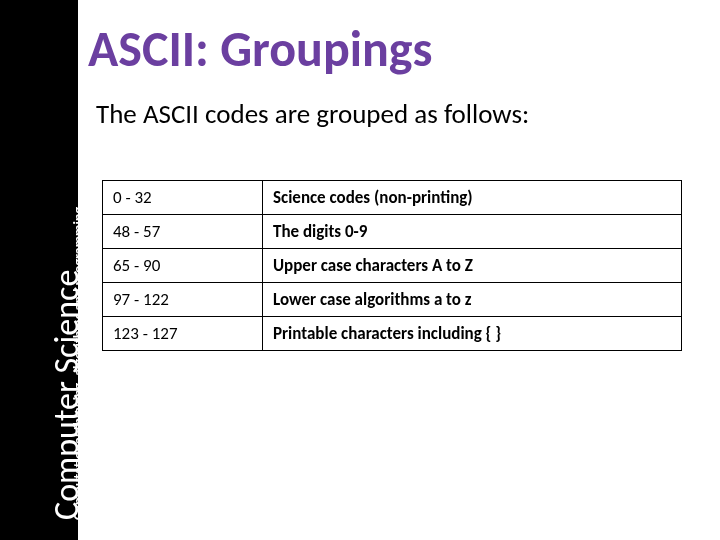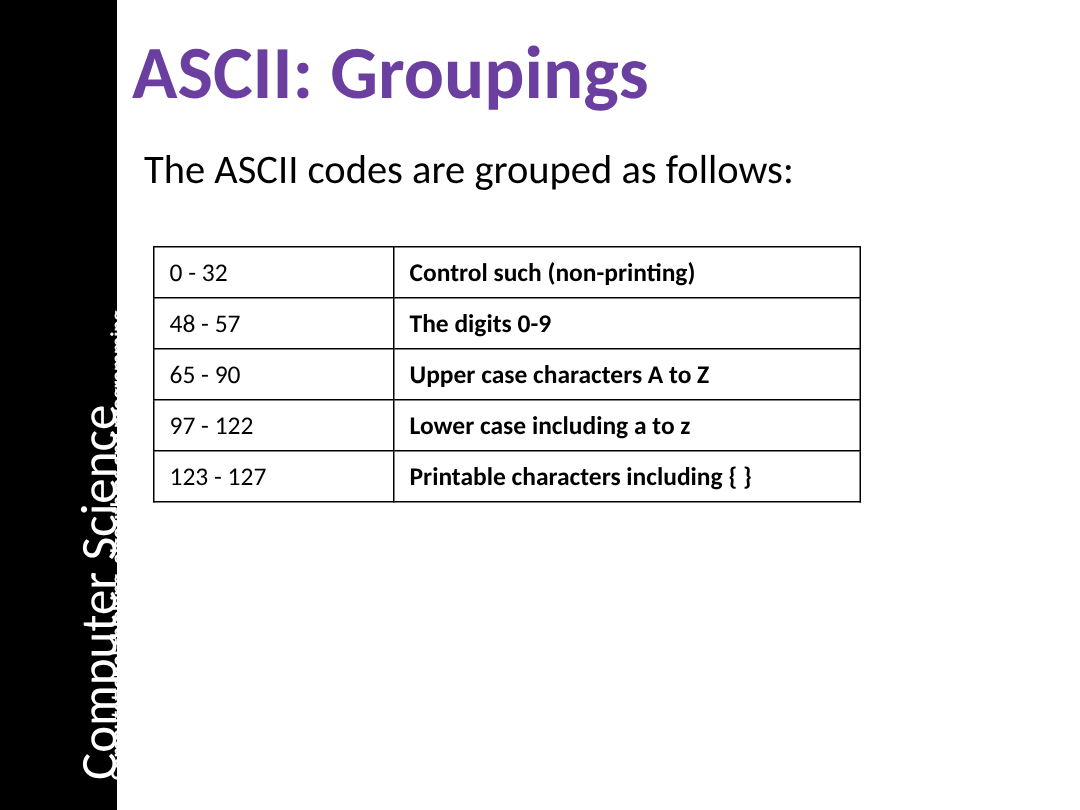--- a/index.html
+++ b/index.html
@@ -52,26 +52,26 @@
     color: #6b3fa0;
     font-size: 50px;
     font-weight: 700;
     margin-bottom: 18px;
     margin-top: 6px;
   }
   .subtitle {
     color: #000;
     font-size: 27px;
     margin-left: 8px;
-    margin-bottom: 34px;
+    margin-bottom: 50px;
   }
   table {
     border-collapse: collapse;
     margin-left: 14px;
-    width: 472px;
+    width: 580px;
   }
   td {
     border: 1.5px solid #000;
     padding: 5px 10px 5px 10px;
     font-size: 17px;
     vertical-align: middle;
     height: 34px;
   }
   td:first-child { width: 160px; }
   td:last-child { font-weight: 700; }
@@ -84,33 +84,33 @@
   <div class="sidebar-label-sub">Computational thinking, algorithms and programming</div>
 </div>
 
 <div class="content">
   <h1 class="title">ASCII: Groupings</h1>
   <div class="subtitle">The ASCII codes are grouped as follows:</div>
   <table>
     <tbody>
       <tr>
         <td>0 - 32</td>
-        <td>Control such (non-printing)</td>
+        <td>Science codes (non-printing)</td>
       </tr>
       <tr>
         <td>48 - 57</td>
         <td>The digits 0-9</td>
       </tr>
       <tr>
         <td>65 - 90</td>
         <td>Upper case characters A to Z</td>
       </tr>
       <tr>
         <td>97 - 122</td>
-        <td>Lower case including a to z</td>
+        <td>Lower case algorithms a to z</td>
       </tr>
       <tr>
         <td>123 - 127</td>
         <td>Printable characters including { }</td>
       </tr>
     </tbody>
   </table>
 </div>
 
 </body></html>

